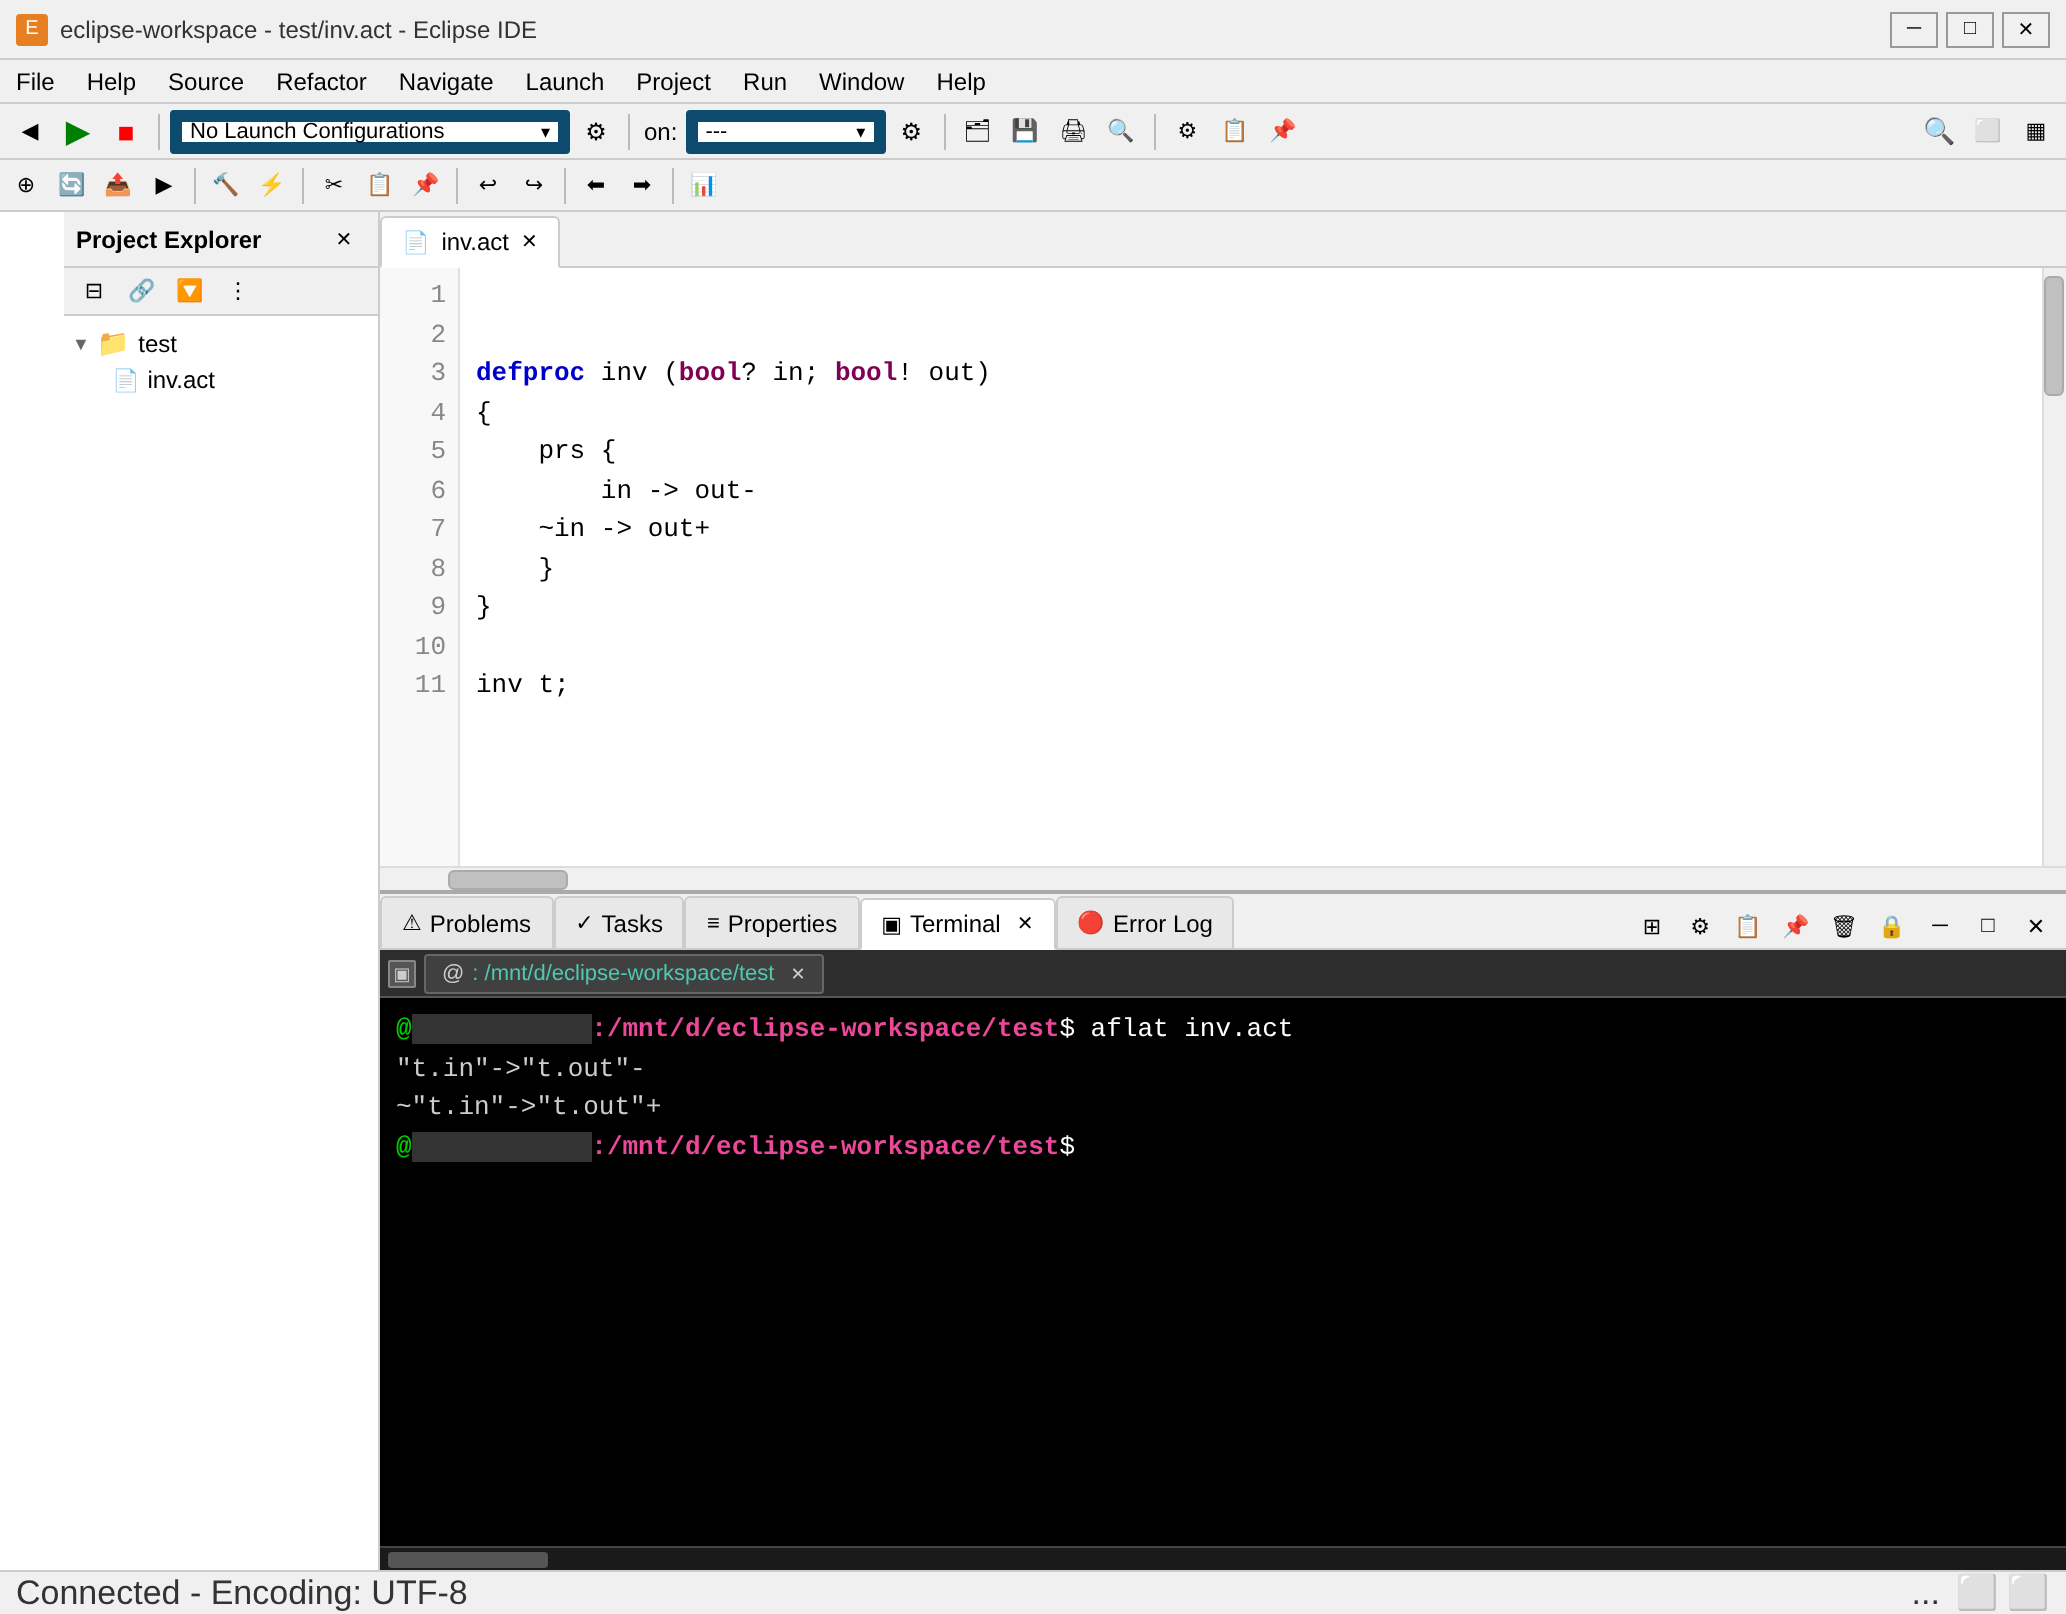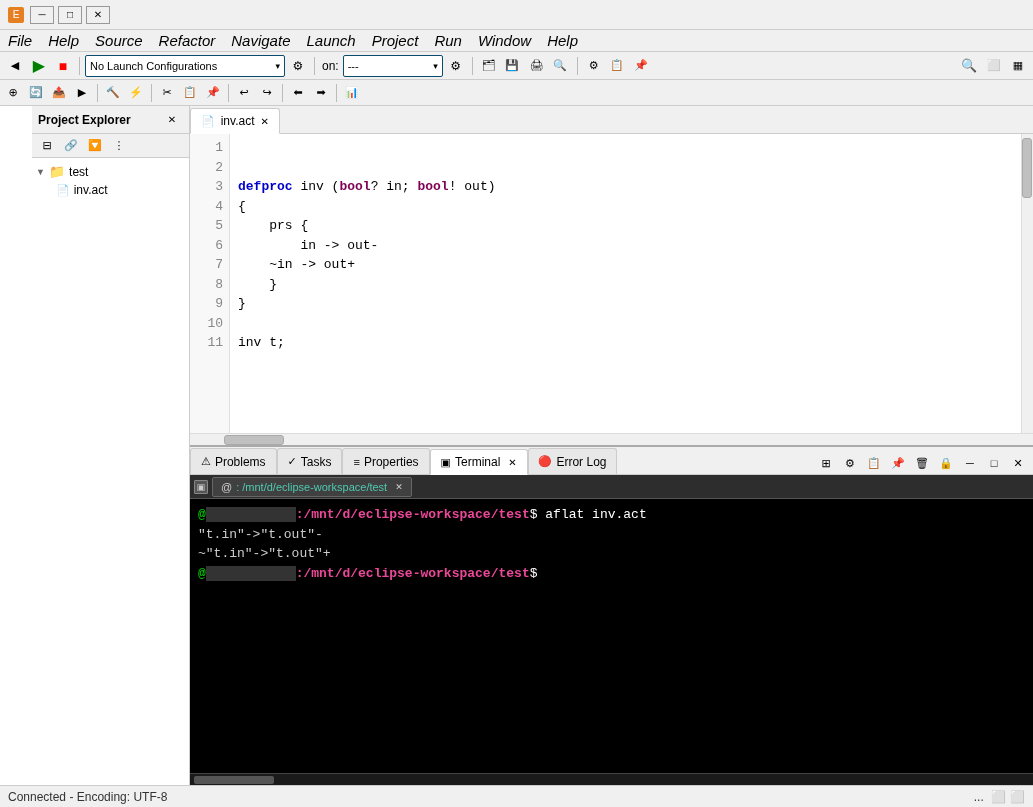--- a/index.html
+++ b/index.html
@@ -20,22 +20,21 @@
     #title-bar .window-controls { display: flex; gap: 4px; }
     #title-bar .win-btn { width: 24px; height: 18px; border: 1px solid #999; background: #f0f0f0; cursor: pointer; display: flex; align-items: center; justify-content: center; font-size: 10px; }
 
     
     #menu-bar {
       background: #f0f0f0;
       height: 22px;
       display: flex;
       align-items: flex-start;
       border-bottom: 1px solid #ccc;
-      font-size: 15px;
-      font-style: italic;
+      font-size: 12px;
     }
     #menu-bar span {
       padding: 2px 8px;
       cursor: pointer;
       height: 100%;
       display: flex;
       align-items: center;
     }
 
     
@@ -57,21 +56,21 @@
       display: flex;
       align-items: center;
       justify-content: center;
       font-size: 14px;
       padding: 0 2px;
       border-radius: 2px;
     }
     .tb-sep { width: 1px; height: 18px; background: #bbb; margin: 0 3px; }
     .tb-dropdown {
       height: 22px;
-      border: 1px solid #0c4a6e;
+      border: 6px solid #0c4a6e;
       background: white;
       font-size: 11px;
       padding: 0 4px;
       cursor: pointer;
       display: flex;
       align-items: center;
       border-radius: 2px;
     }
     #launch-config-dropdown { width: 200px; }
     #on-dropdown { width: 100px; }
@@ -94,21 +93,21 @@
     }
 
     
     #status-bar {
       height: 22px;
       background: #f0f0f0;
       border-top: 1px solid #ccc;
       display: flex;
       align-items: center;
       padding: 0 8px;
-      font-size: 12px;
+      font-size: 17px;
       color: #333;
       position: absolute;
       bottom: 0;
       width: 100%;
     }
     #status-bar .status-right { margin-left: auto; display: flex; gap: 8px; align-items: center; }
 
     
     #sidebar {
       width: 190px;
@@ -322,20 +321,21 @@
       display: flex;
       flex-direction: column;
       border-top: 2px solid #aaa;
     }
   </style>
 </head>
 <body>
 
 <div id="title-bar">
   <div class="title-icon">E</div>
+  <span class="title-text">eclipse-workspace - test/inv.act - Eclipse IDE</span>
   <div class="window-controls">
     <button class="win-btn">─</button>
     <button class="win-btn">□</button>
     <button class="win-btn">✕</button>
   </div>
 </div>
 
 <div id="menu-bar">
   <span>File</span>
   <span>Help</span>

